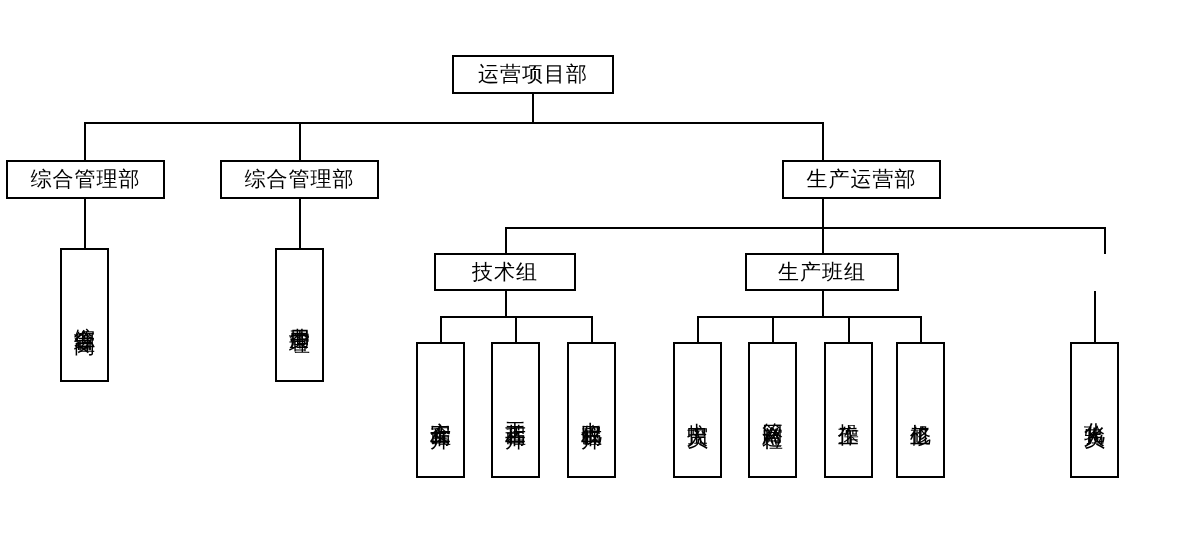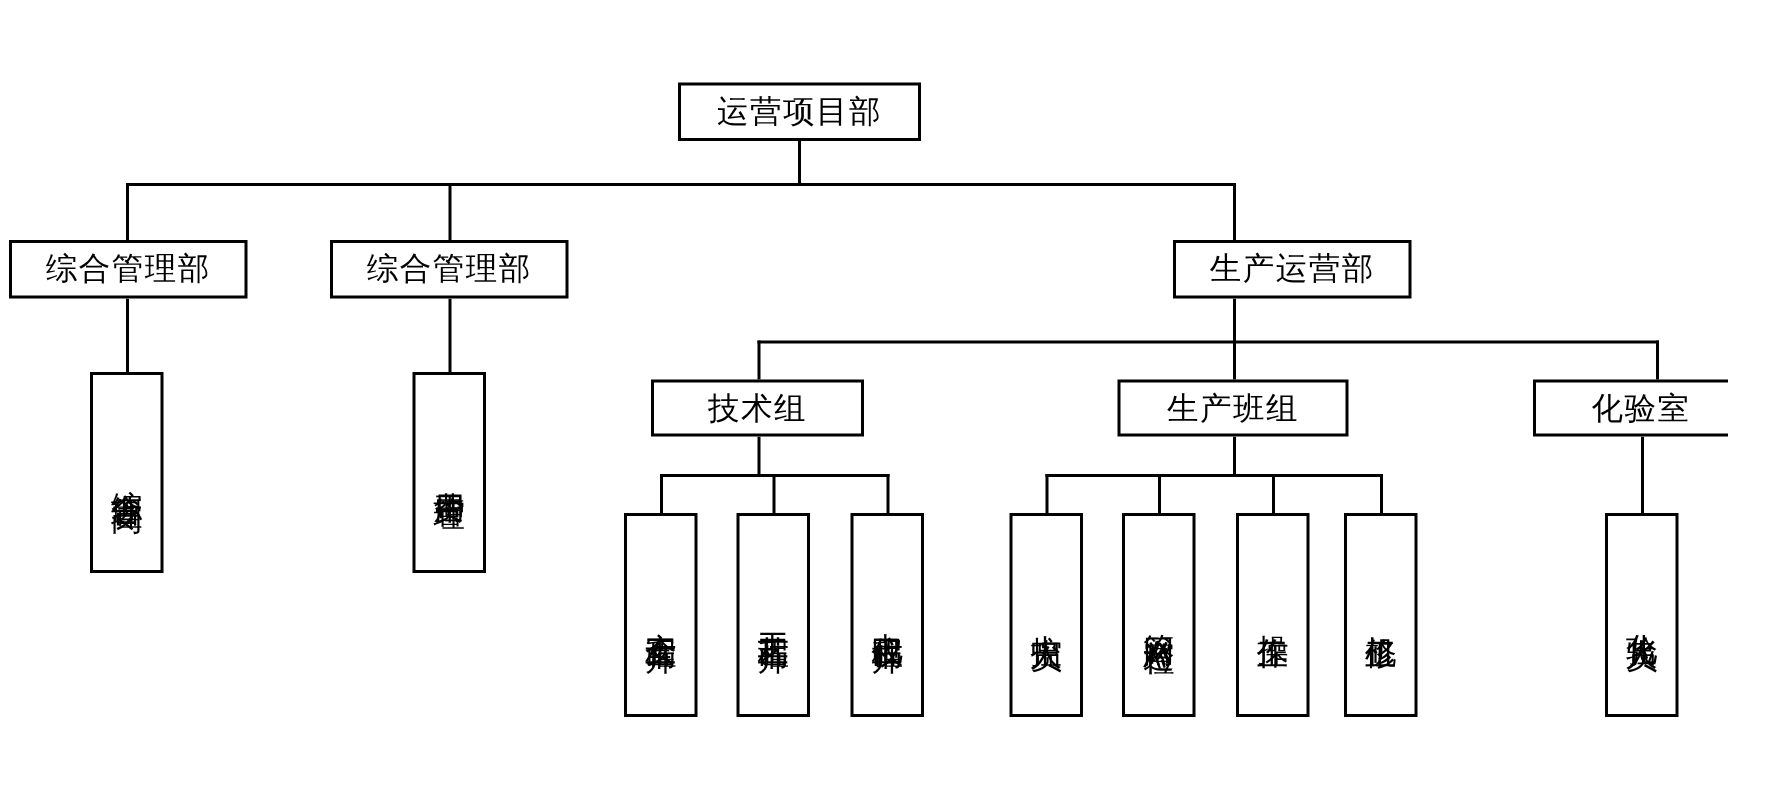--- a/index.html
+++ b/index.html
@@ -98,23 +98,20 @@
   </div>
 
   <div class="node horizontal" style="left:745px; top:253px; width:154px; height:38px;">
     <span>生产班组</span>
   </div>
 
   <div class="node horizontal" style="left:434px; top:253px; width:142px; height:38px;">
     <span>技术组</span>
   </div>
 
-  <div class="node horizontal" style="left:1022px; top:253px; width:144px; height:38px;">
-    <span>化验室</span>
-  </div>
 
   <div class="conn v" style="left:505px; top:291px; height:26px;"></div>
   <div class="conn h" style="left:440px; top:316px; width:153px;"></div>
   <div class="conn v" style="left:440px; top:316px; height:27px;"></div>
   <div class="conn v" style="left:515px; top:316px; height:27px;"></div>
   <div class="conn v" style="left:591px; top:316px; height:27px;"></div>
 
   <div class="conn v" style="left:822px; top:291px; height:26px;"></div>
   <div class="conn h" style="left:697px; top:316px; width:225px;"></div>
   <div class="conn v" style="left:697px; top:316px; height:27px;"></div>

